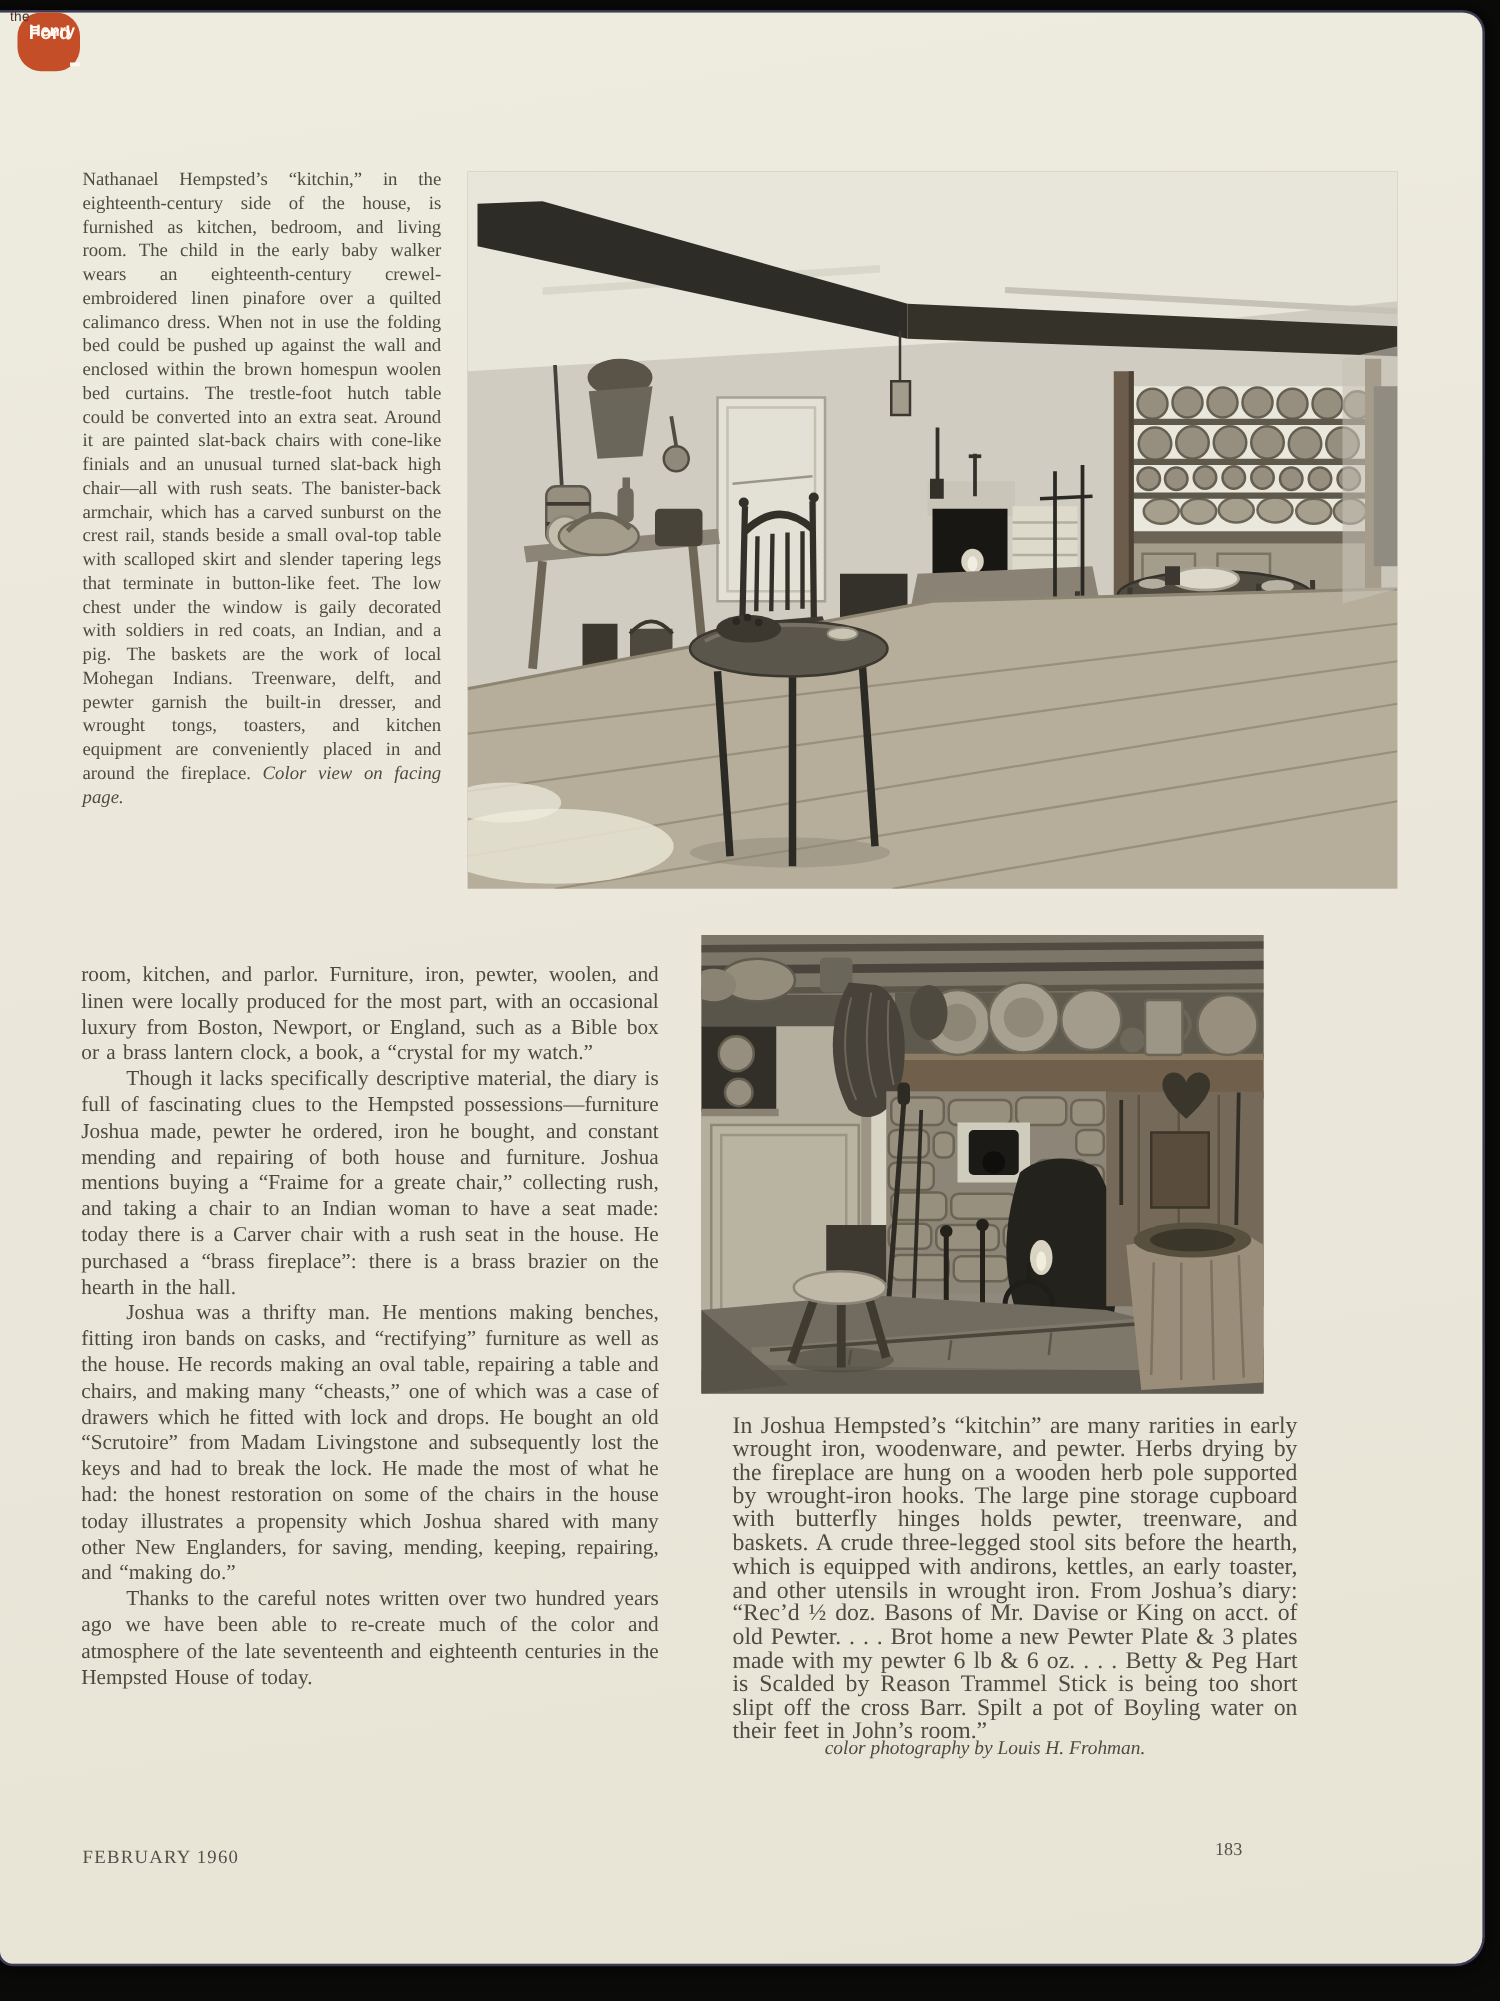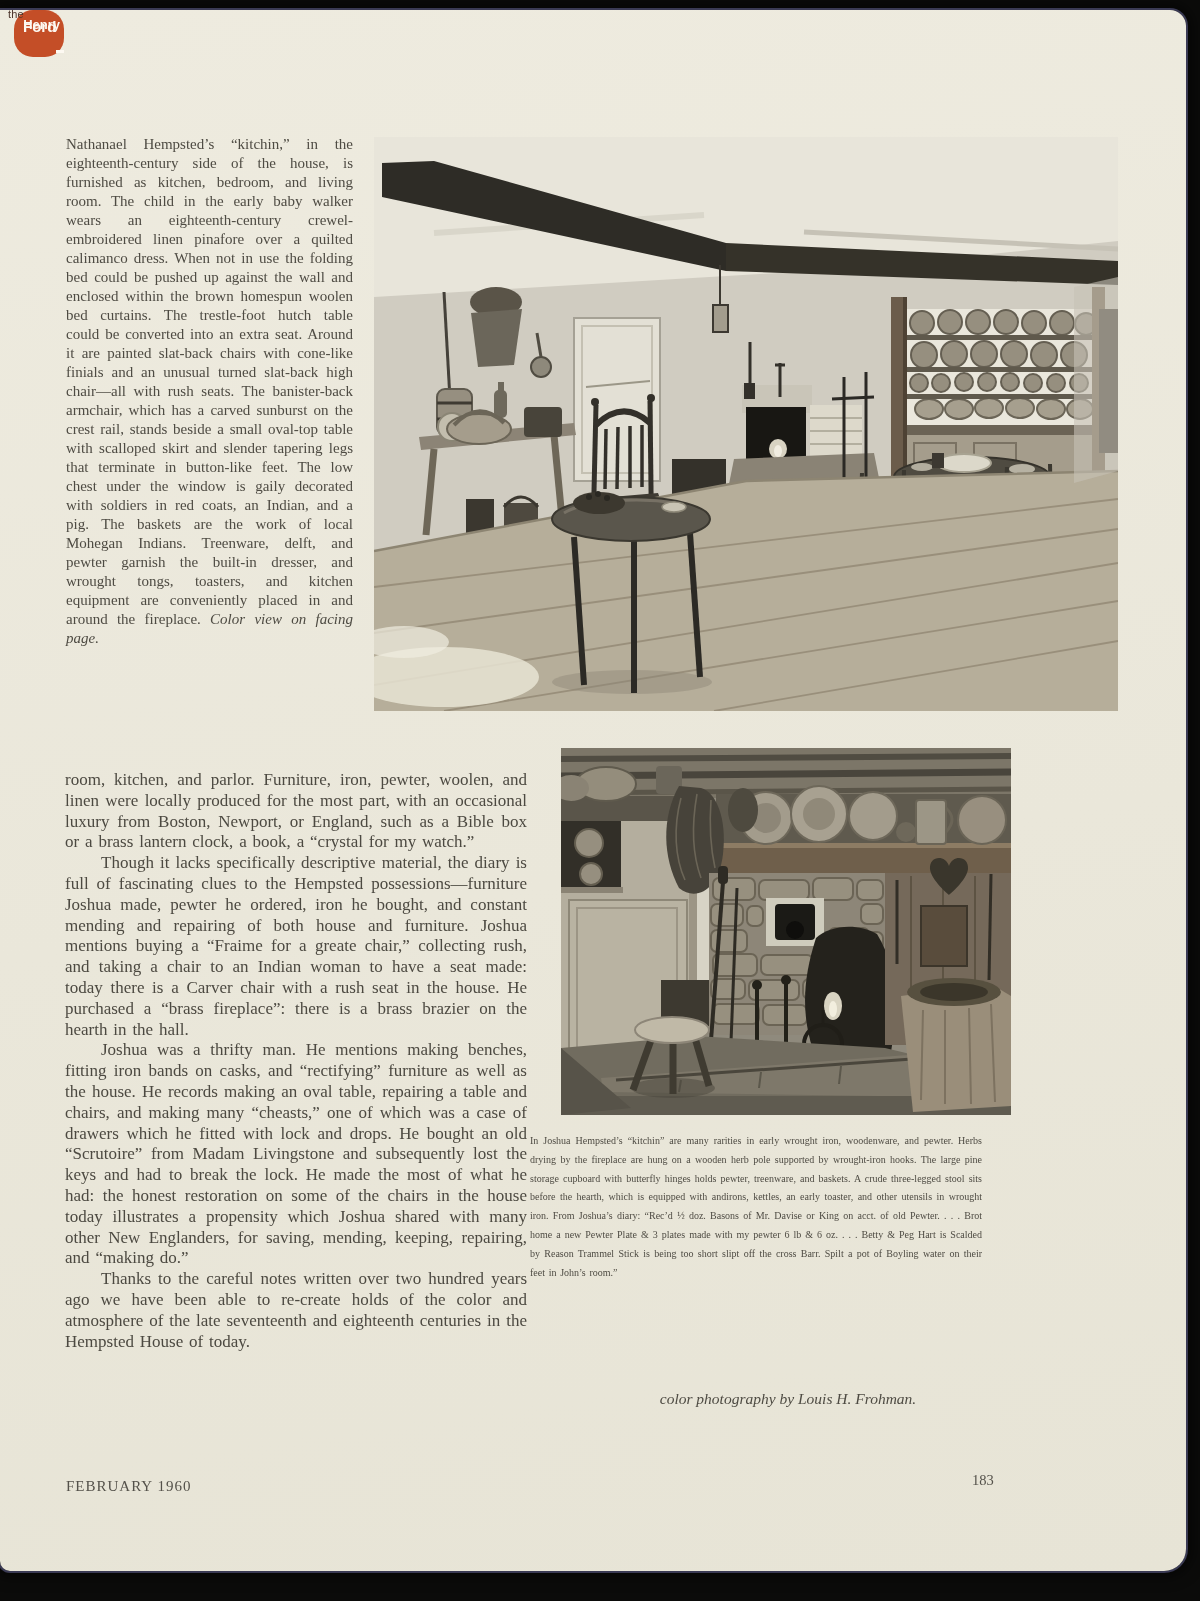--- a/index.html
+++ b/index.html
@@ -44,22 +44,22 @@
     text-align:justify;word-spacing:1.2px;
   }
   .body-col{
     position:absolute;left:65px;top:760px;width:462px;
     font-size:17px;line-height:20.8px;color:#4c4941;
     text-align:justify;word-spacing:1.6px;
   }
   .body-col p{margin:0;font-family:Liberation Serif, serif;}
   .body-col p + p{text-indent:36px;}
   .cap2{
-    position:absolute;left:530px;top:1122px;width:452px;
-    font-size:10px;line-height:18.8px;color:#4e4b43;
+    position:absolute;left:586px;top:1122px;width:452px;
+    font-size:19px;line-height:18.8px;color:#4e4b43;
     text-align:justify;word-spacing:1.2px;
   }
   .credits{
     position:absolute;left:562px;top:1380px;width:452px;
     text-align:center;font-style:italic;font-size:15.5px;color:#4e4b43;
   }
   .credits div{margin-bottom:21px;}
   .footer-issue{
     position:absolute;left:66px;top:1468px;
     font-size:15px;letter-spacing:1px;color:#54514a;
@@ -275,21 +275,21 @@
       <ellipse cx="300" cy="370" rx="12" ry="5" fill="#c9c4b4" stroke="#8f8a7a" stroke-width="1.5"></ellipse>
 
       <polygon points="700,150 744,140 744,334 700,346" fill="#c6c2b6" opacity=".6"></polygon>
     </svg>
   </div>
 
   <div class="body-col">
     <p>room, kitchen, and parlor. Furniture, iron, pewter, woolen, and linen were locally produced for the most part, with an occasional luxury from Boston, Newport, or England, such as a Bible box or a brass lantern clock, a book, a “crystal for my watch.”</p>
     <p>Though it lacks specifically descriptive material, the diary is full of fascinating clues to the Hempsted possessions—furniture Joshua made, pewter he ordered, iron he bought, and constant mending and repairing of both house and furniture. Joshua mentions buying a “Fraime for a greate chair,” collecting rush, and taking a chair to an Indian woman to have a seat made: today there is a Carver chair with a rush seat in the house. He purchased a “brass fireplace”: there is a brass brazier on the hearth in the hall.</p>
     <p>Joshua was a thrifty man. He mentions making benches, fitting iron bands on casks, and “rectifying” furniture as well as the house. He records making an oval table, repairing a table and chairs, and making many “cheasts,” one of which was a case of drawers which he fitted with lock and drops. He bought an old “Scrutoire” from Madam Livingstone and subsequently lost the keys and had to break the lock. He made the most of what he had: the honest restoration on some of the chairs in the house today illustrates a propensity which Joshua shared with many other New Englanders, for saving, mending, keeping, repairing, and “making do.”</p>
-    <p>Thanks to the careful notes written over two hundred years ago we have been able to re-create holds of the color and atmosphere of the late seventeenth and eighteenth centuries in the Hempsted House of today.</p>
+    <p>Thanks to the careful notes written over two hundred years ago we have been able to re-create much of the color and atmosphere of the late seventeenth and eighteenth centuries in the Hempsted House of today.</p>
   </div>
 
   <div class="photo photo2" role="img" aria-label="Black-and-white close-up of the stone hearth with pine cupboard, hanging herbs, pewter on the mantel, stool, and wrought-iron utensils">
     <svg viewBox="0 0 450 367" preserveAspectRatio="none">
       <rect width="450" height="367" fill="#8f8a7d"></rect>
 
       <rect x="0" y="0" width="450" height="50" fill="#7c7668"></rect>
       <line x1="0" y1="11" x2="450" y2="8" stroke="#504c42" stroke-width="6"></line>
       <line x1="0" y1="28" x2="450" y2="24" stroke="#49453c" stroke-width="7"></line>
       <line x1="0" y1="44" x2="450" y2="42" stroke="#55514600" stroke-width="4"></line>

